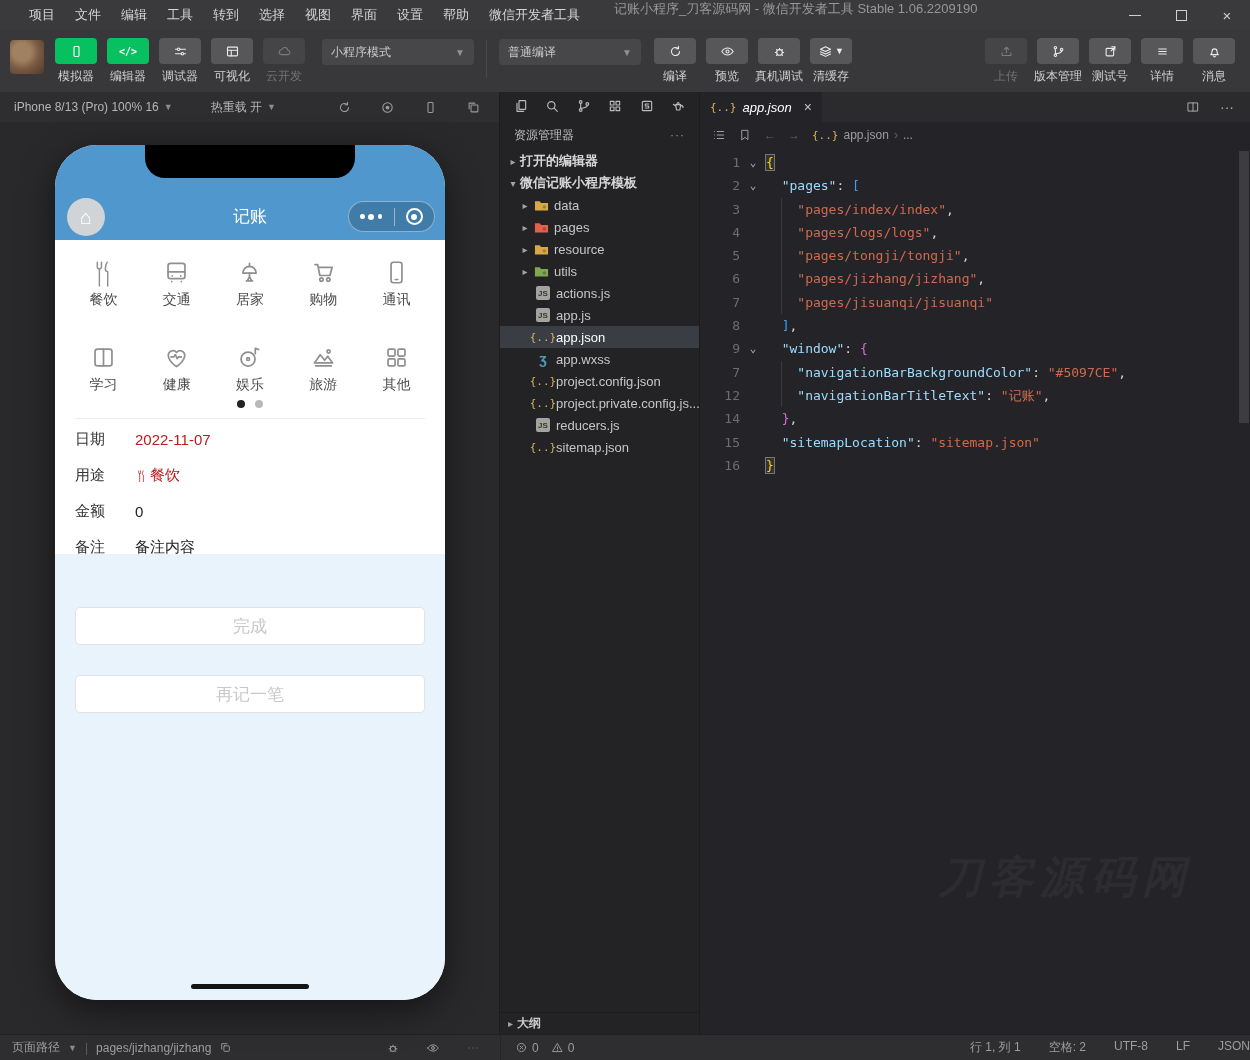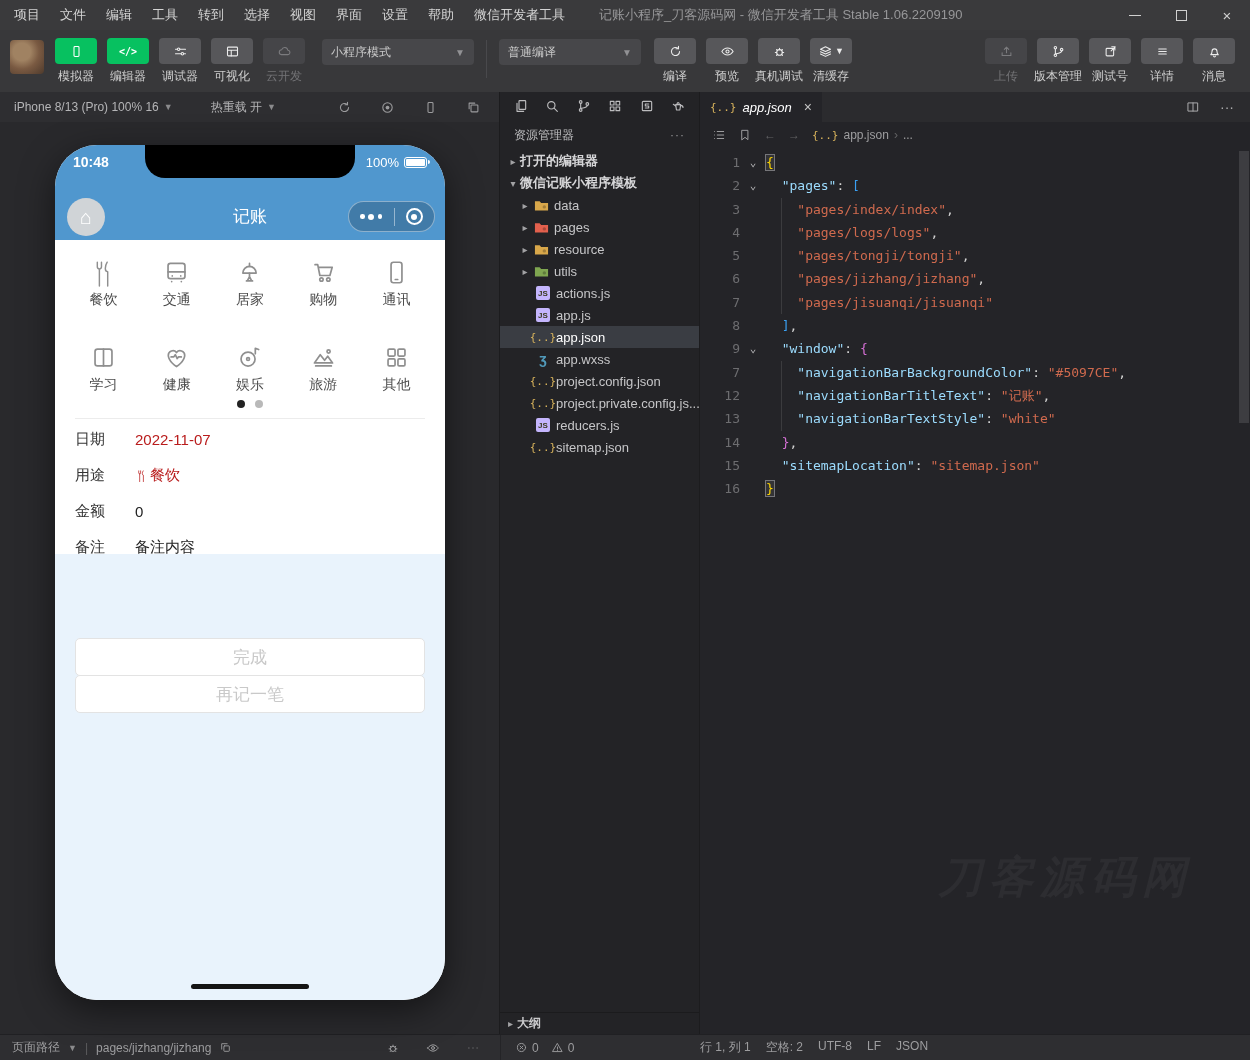--- a/index.html
+++ b/index.html
@@ -3,21 +3,21 @@
 <meta charset="utf-8">
 <style>
   *{box-sizing:border-box;margin:0;padding:0}
   html,body{width:1250px;height:1060px;overflow:hidden}
   body{font-family:"Liberation Sans","DejaVu Sans",sans-serif;background:#242428;color:#ccc;font-size:13px}
   svg{display:block}
   .ic{display:inline-flex;align-items:center;justify-content:center}
   .ic svg{width:1em;height:1em;stroke:currentColor;fill:none;stroke-width:1.7;stroke-linecap:round;stroke-linejoin:round}
 
   
-  .titlebar{height:30px;background:#3a3a3c;display:flex;align-items:center;padding-left:4px}
+  .titlebar{height:30px;background:#3a3a3c;display:flex;padding-left:19px}
   .menu-item{padding:0 10px;color:#d4d4d4;line-height:30px;cursor:default}
   .win-title{color:#979799;margin-left:24px;white-space:nowrap}
   .tb-spacer{flex:1}
   .win-btn{width:46px;height:30px;display:flex;align-items:center;justify-content:center;color:#d0d0d0;font-size:15px}
   .win-btn .maxbox{width:11px;height:11px;border:1.4px solid #d0d0d0}
   .win-btn .minline{width:12px;height:0;border-top:1.6px solid #d0d0d0}
 
   
   .toolbar{height:62px;background:#38383a;display:flex;align-items:flex-start;padding:8px 12px 0 10px}
   .avatar{width:34px;height:34px;border-radius:4px;margin:2px 8px 0 0;
@@ -87,21 +87,21 @@
   .exp-header{height:30px;display:flex;align-items:center;padding:0 14px;font-size:12px;color:#bdbdbf;flex:none}
   .exp-header .more{margin-left:auto;color:#98989a;letter-spacing:1px}
   .tree{flex:1;overflow:hidden;font-size:13px}
   .trow{height:22px;display:flex;align-items:center;color:#c6c6c8;padding-left:6px;white-space:nowrap}
   .trow .chev{width:14px;color:#a2a2a4;font-size:10px;text-align:center;flex:none}
   .trow.sect{font-weight:bold;color:#d6d6d8}
   .trow.file{padding-left:34px}
   .trow.folder{padding-left:18px}
   .trow.selected{background:#3a3d43;color:#fff}
   .ficon{width:18px;flex:none;display:flex;justify-content:center;margin-right:4px}
-  .jsq{width:14px;height:14px;background:#c4b5fd;border-radius:2px;color:#3a3a1e;font-size:8px;font-weight:bold;display:flex;align-items:center;justify-content:center}
+  .jsq{width:14px;height:14px;background:#a3a3a3;border-radius:2px;color:#3a3a1e;font-size:8px;font-weight:bold;display:flex;align-items:center;justify-content:center}
   .brace{color:#d8b35c;font-family:"DejaVu Sans Mono",monospace;font-size:11px}
   .wxss{color:#519aba;font-weight:bold;font-size:14px;line-height:1}
   .outline-row{height:22px;border-top:1px solid #1b1b1d;display:flex;align-items:center;gap:4px;padding-left:8px;font-size:12px;font-weight:bold;color:#c9c9cb;flex:none}
   .outline-row .chev{font-size:10px;color:#a2a2a4}
 
   
   .editor{flex:1;display:flex;flex-direction:column;background:#242428;min-width:0}
   .tabs{height:30px;background:#2b2b2e;display:flex;align-items:center;flex:none}
   .tab{width:122px;height:30px;background:#242428;display:flex;align-items:center;gap:6px;padding:0 10px;color:#fff}
   .tab-name{font-style:italic;font-size:13px}
@@ -122,21 +122,21 @@
   .watermark{position:absolute;left:238px;top:700px;font-size:44px;font-weight:bold;font-style:italic;letter-spacing:7px;color:#2d2d31;white-space:nowrap}
   .scrollthumb{position:absolute;right:1px;top:3px;width:10px;height:272px;background:#3d3d41}
 
   
   .statusbar{height:26px;background:#2e2e31;border-top:1px solid #202023;display:flex;align-items:center;font-size:12px;color:#9d9d9f}
   .sb-left{width:500px;display:flex;align-items:center;gap:8px;padding:0 12px;flex:none}
   .sb-left .pathsep{color:#5c5c5e}
   .sb-left-icons{margin-left:auto;display:flex;gap:26px;padding-right:8px;font-size:13px}
   .sb-mid{width:200px;display:flex;align-items:center;gap:12px;padding-left:14px;border-left:1px solid #242427;align-self:stretch;flex:none}
   .prob{display:flex;align-items:center;gap:4px}
-  .sb-right{flex:1;display:flex;gap:15px;padding-right:16px}
+  .sb-right{flex:1;display:flex;justify-content:flex-end;gap:28px;}
   .caret-sm{font-size:9px;color:#8b8b8d}
 </style>
 </head>
 <body>
 
 <div class="titlebar">
   <span id="menus" style="display: flex;">
       <span class="menu-item">项目</span>
       <span class="menu-item">文件</span>
       <span class="menu-item">编辑</span>
@@ -335,27 +335,20 @@
               <rect x="8" y="8" width="11" height="11" rx="1"></rect>
               <path d="M5 14V5h9"></path>
             </svg>
           </span>
         </span>
     </div>
     <div class="sim-stage">
       <div class="phone">
         <div class="p-header">
           <div class="notch"></div>
-          <div class="p-status">
-            <span>10:48</span>
-            <span class="bat-wrap">
-              <span>100%</span>
-              <span class="bat"></span>
-            </span>
-          </div>
           <div class="p-nav">
             <div class="home-btn">
                 <span>⌂</span>
               </div>
             <div class="p-title">记账</div>
             <div class="capsule">
               <span class="cap-dots">
                   <i></i>
                   <i></i>
                   <i></i>
@@ -486,21 +479,21 @@
             <div class="form-row">
               <span class="f-label">金额</span>
               <span class="f-value">0</span>
             </div>
             <div class="form-row">
               <span class="f-label">备注</span>
               <span class="f-value">备注内容</span>
             </div>
           </div>
         <div class="p-lower">
-          <div class="p-btn" style="top:84px">完成</div>
+          <div class="p-btn" style="top:53px">完成</div>
           <div class="p-btn" style="top:121px">再记一笔</div>
           <div class="home-bar"></div>
         </div>
       </div>
     </div>
   </div>
 
   <div class="explorer">
     <div class="activity" id="activity-bar">
         <span class="ic">
@@ -730,25 +723,20 @@
         </div>
         <div class="cl g">
           <span class="ln">7</span>
           <span class="fold"></span>
           <span class="codewrap"><span class="p">    </span><span class="k">"navigationBarBackgroundColor"</span><span class="p">: </span><span class="s">"#5097CE"</span><span class="p">,</span></span>
         </div>
         <div class="cl g">
           <span class="ln">12</span>
           <span class="fold"></span>
           <span class="codewrap"><span class="p">    </span><span class="k">"navigationBarTitleText"</span><span class="p">: </span><span class="s">"记账"</span><span class="p">,</span></span>
-        </div>
-        <div class="cl g">
-          <span class="ln">13</span>
-          <span class="fold"></span>
-          <span class="codewrap"><span class="p">    </span><span class="k">"navigationBarTextStyle"</span><span class="p">: </span><span class="s">"white"</span></span>
         </div>
         <div class="cl">
           <span class="ln">14</span>
           <span class="fold"></span>
           <span class="codewrap"><span class="p">  </span><span class="b3">}</span><span class="p">,</span></span>
         </div>
         <div class="cl">
           <span class="ln">15</span>
           <span class="fold"></span>
           <span class="codewrap"><span class="p">  </span><span class="k">"sitemapLocation"</span><span class="p">: </span><span class="s">"sitemap.json"</span></span>

